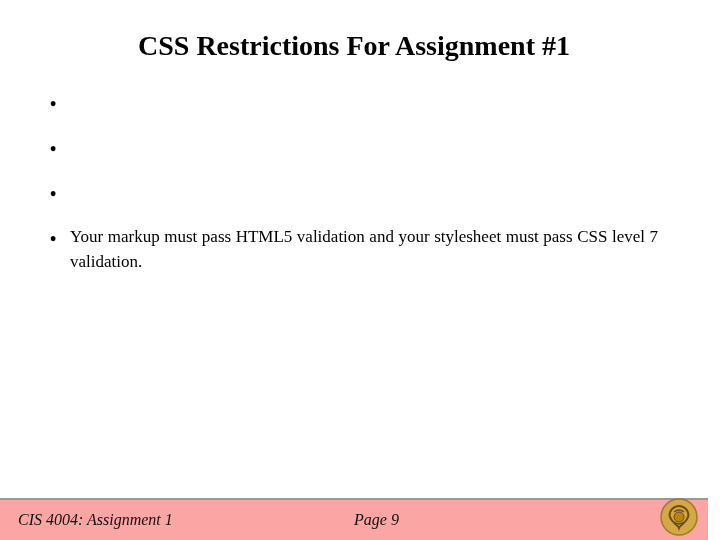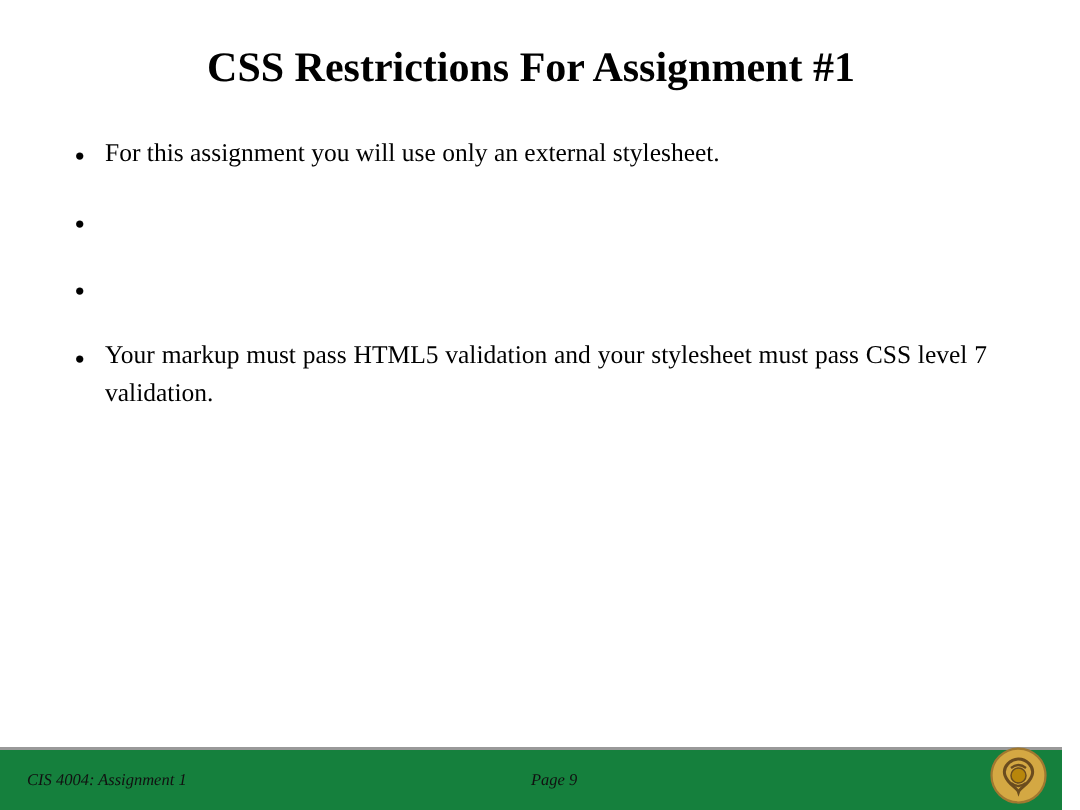--- a/index.html
+++ b/index.html
@@ -65,27 +65,27 @@
     }
 
     .not-text {
       color: #cc0000;
       font-weight: bold;
       text-decoration: underline;
     }
 
     .footer {
       height: 42px;
-      background: #15803d;
+      background: #fca5a5;
       border-top: 2px solid #999;
       display: flex;
       align-items: center;
       justify-content: space-between;
       padding: 0 18px;
-      font-size: 11px;
+      font-size: 16px;
       font-style: italic;
       color: #111;
       position: relative;
     }
 
     .footer-left {
       flex: 1;
     }
 
     .footer-center {
@@ -117,21 +117,20 @@
 <body>
 
 <div class="slide">
   <div class="slide-content">
     <h1 class="slide-title">CSS Restrictions For Assignment #1</h1>
 
     <ul class="bullet-list">
 
       <li class="bullet-item">
         <span class="bullet-dot">•</span>
-        <span class="bullet-text">For this assignment you will use only an external stylesheet.</span>
       </li>
 
       <li class="bullet-item">
         <span class="bullet-dot">•</span>
       </li>
 
       <li class="bullet-item">
         <span class="bullet-dot">•</span>
       </li>
 

